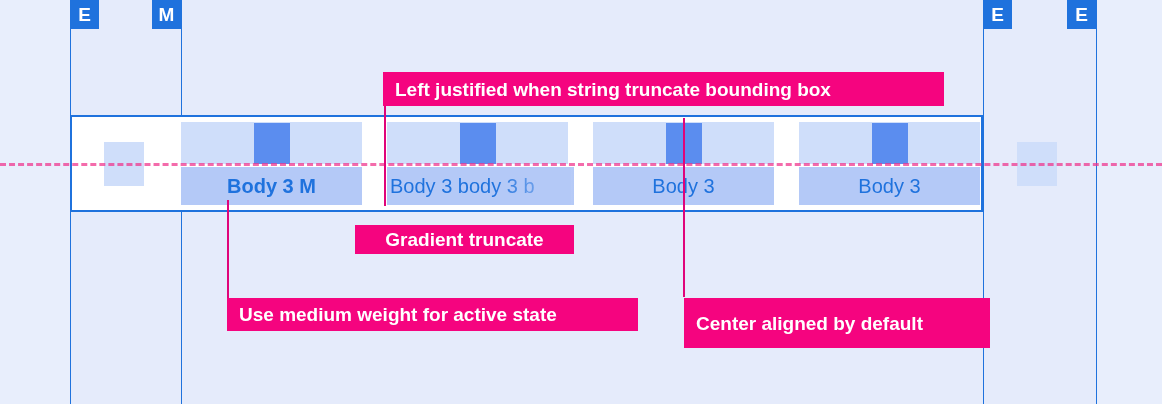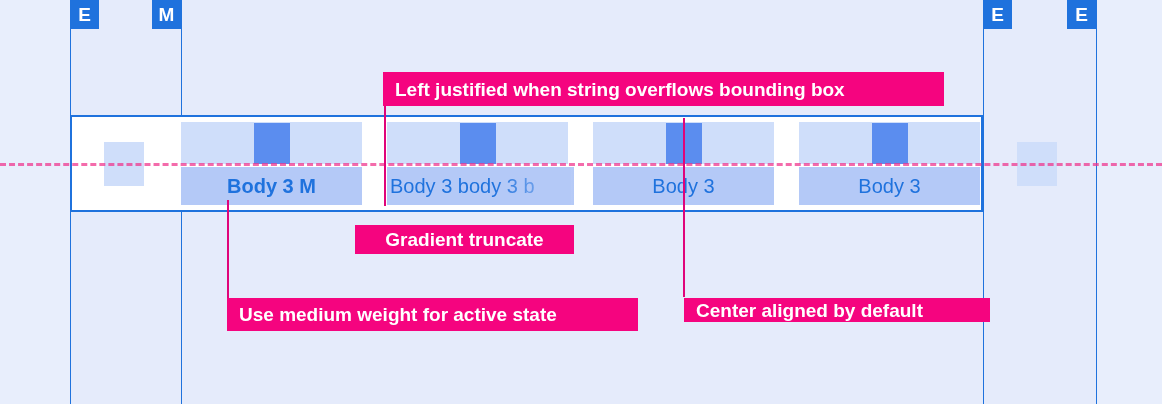--- a/index.html
+++ b/index.html
@@ -145,22 +145,22 @@
     <div class="labelband">
       <span class="lbl">Body 3</span>
     </div>
   </div>
 
   <div class="baseline"></div>
 
   <div class="centerline" style="left:683px;top:118px;height:179px;"></div>
 
   <div class="leader" style="left:384px;top:106px;height:100px;"></div>
-  <div class="callout" style="left:383px;top:72px;width:561px;height:34px;">Left justified when string overflows bounding box</div>
+  <div class="callout" style="left:383px;top:72px;width:561px;height:34px;">Left justified when string truncate bounding box</div>
 
   <div class="callout" style="left:355px;top:225px;width:219px;height:29px;justify-content:center;">Gradient truncate</div>
 
   <div class="leader" style="left:227px;top:200px;height:98px;"></div>
   <div class="callout" style="left:227px;top:298px;width:411px;height:33px;">Use medium weight for active state</div>
 
-  <div class="callout" style="left:684px;top:298px;width:306px;height:24px;">Center aligned by default</div>
+  <div class="callout" style="left:684px;top:298px;width:306px;height:50px;">Center aligned by default</div>
 
 </div>
 
 </body></html>

